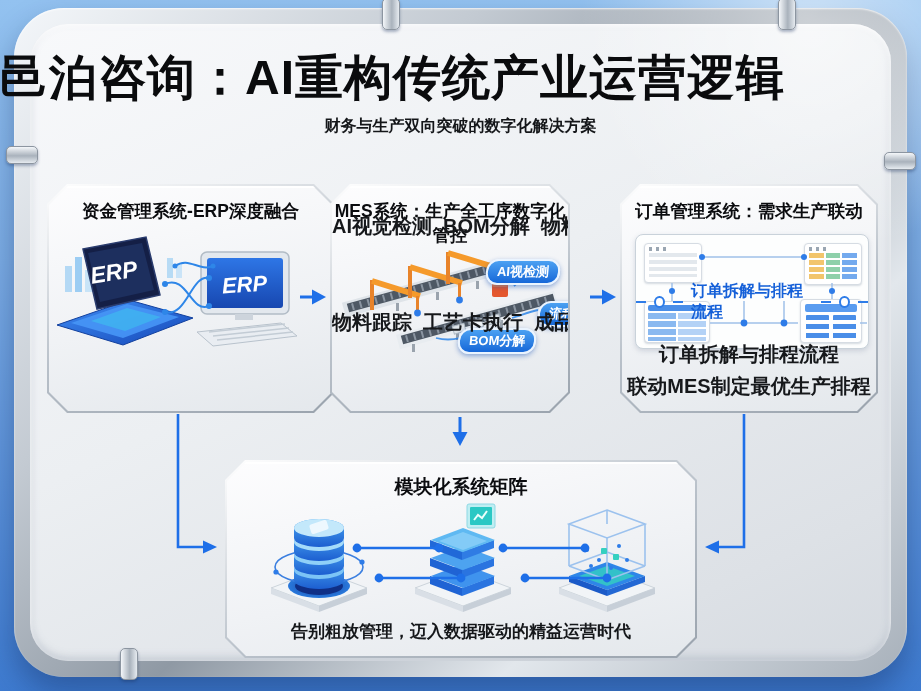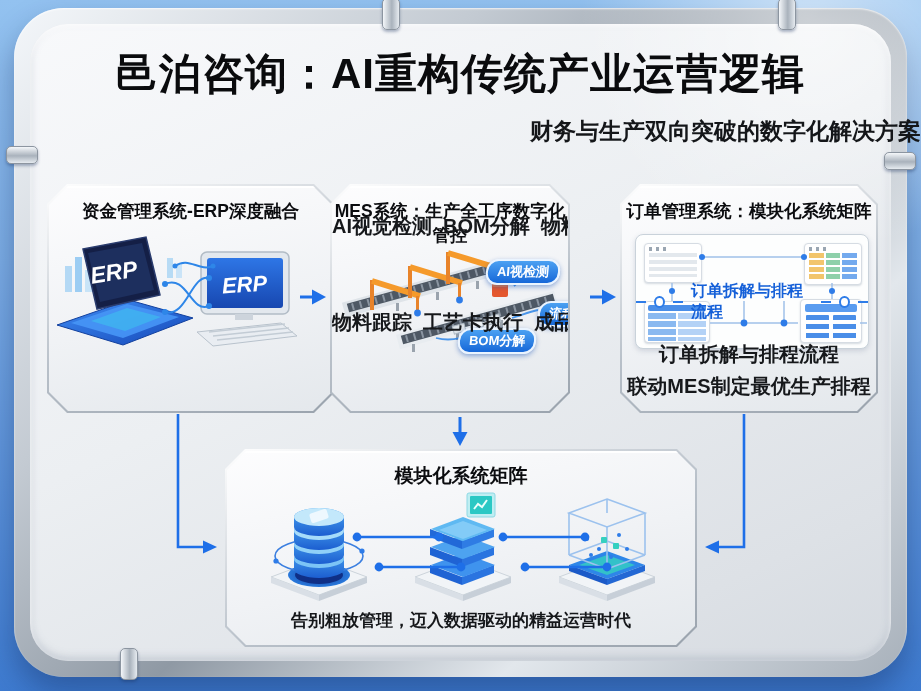--- a/index.html
+++ b/index.html
@@ -12,23 +12,23 @@
   .frame{position:absolute;left:14px;top:8px;right:14px;bottom:14px;border-radius:50px;
     background:linear-gradient(135deg,#f4f7fa 0%,#c3cad2 30%,#8f99a4 52%,#e2e7ec 74%,#a7b0ba 100%);
     box-shadow:0 16px 30px rgba(15,40,90,.38),inset 0 1px 2px rgba(255,255,255,.8);}
   .board{position:absolute;left:30px;top:24px;right:30px;bottom:30px;border-radius:38px;
     background:linear-gradient(155deg,#f8f9fb 0%,#eceff2 45%,#dde1e6 85%,#d5dae0 100%);
     box-shadow:inset 0 2px 5px rgba(255,255,255,.95),inset 0 -3px 8px rgba(120,135,155,.35);}
   .clamp{position:absolute;background:linear-gradient(90deg,#f4f7fa,#a9b2bc 55%,#e6ebf0);
     border:1px solid #8c95a0;border-radius:5px;box-shadow:0 2px 3px rgba(25,50,95,.35);z-index:4;}
   .clamp.h{background:linear-gradient(180deg,#f4f7fa,#a9b2bc 55%,#e6ebf0);}
   
-  .title{position:absolute;left:0;right:0;top:46px;text-align:center;font-size:42px;font-weight:900;
+  .title{position:absolute;left:0;right:0;top:46px;text-align:left;font-size:48px;font-weight:900;
     color:#0a0b0d;letter-spacing:1px;z-index:3;}
-  .subtitle{position:absolute;left:0;right:0;top:116px;text-align:right;font-size:23px;font-weight:700;
+  .subtitle{position:absolute;left:0;right:0;top:116px;text-align:center;font-size:16px;font-weight:700;
     color:#141619;z-index:3;}
   
   .panel{position:absolute;z-index:3;
     clip-path:polygon(20px 0,calc(100% - 20px) 0,100% 20px,100% calc(100% - 20px),calc(100% - 20px) 100%,20px 100%,0 calc(100% - 20px),0 20px);
     background:linear-gradient(160deg,#ffffff 0%,#b8c0c9 55%,#9aa3ad 100%);}
   .panel-inner{position:absolute;inset:2px;
     clip-path:polygon(19px 0,calc(100% - 19px) 0,100% 19px,100% calc(100% - 19px),calc(100% - 19px) 100%,19px 100%,0 calc(100% - 19px),0 19px);
     background:linear-gradient(168deg,#fdfdfe 0%,#f0f2f5 55%,#e4e8ec 100%);
     box-shadow:inset 0 2px 0 rgba(255,255,255,.95);}
   .panel-title{position:absolute;left:0;right:0;top:13px;text-align:center;font-size:17.5px;font-weight:800;color:#0b0c0f;}
@@ -213,21 +213,21 @@
       <span class="badge" style="left:126px;top:142px;">BOM分解</span>
       <div class="panel-caption pre">
         <div>AI视觉检测  BOM分解  物料跟踪</div>
         <div>物料跟踪  工艺卡执行  成品溯源</div>
       </div>
     </div>
   </div>
 
   <div class="panel" style="left:620px;top:184px;width:258px;height:229px;">
     <div class="panel-inner">
-      <div class="panel-title">订单管理系统：模块化系统矩阵</div>
+      <div class="panel-title">订单管理系统：需求生产联动</div>
       <div class="flow-box">
         <svg class="overlay" width="232" height="113" viewBox="0 0 232 113" style="z-index:1;">
           <g stroke="#9fc0e8" stroke-width="1.5">
             <line x1="66" y1="22" x2="168" y2="22"></line>
             <line x1="36" y1="48" x2="36" y2="66"></line>
             <line x1="196" y1="48" x2="196" y2="64"></line>
             <line x1="74" y1="88" x2="162" y2="88"></line>
             <line x1="108" y1="66" x2="108" y2="88"></line>
             <line x1="148" y1="66" x2="148" y2="88"></line>
             <line x1="224" y1="88" x2="231" y2="88"></line>
@@ -277,21 +277,21 @@
           <span class="node-line"></span>
         </div>
       </div>
       <div class="panel-caption">
         <div>订单拆解与排程流程</div>
         <div>联动MES制定最优生产排程</div>
       </div>
     </div>
   </div>
 
-  <div class="panel" style="left:225px;top:449px;width:472px;height:198px;">
+  <div class="panel" style="left:225px;top:460px;width:472px;height:198px;">
     <div class="panel-inner">
       <div class="matrix-title">模块化系统矩阵</div>
       <svg class="overlay" width="472" height="198" viewBox="0 0 472 198">
         <g stroke="#1e6fe8" stroke-width="2.5">
           <line x1="130" y1="86" x2="212" y2="86"></line>
             <line x1="152" y1="116" x2="234" y2="116"></line>
           <line x1="276" y1="86" x2="358" y2="86"></line>
             <line x1="298" y1="116" x2="380" y2="116"></line>
         </g>
         <g fill="#1e6fe8">

